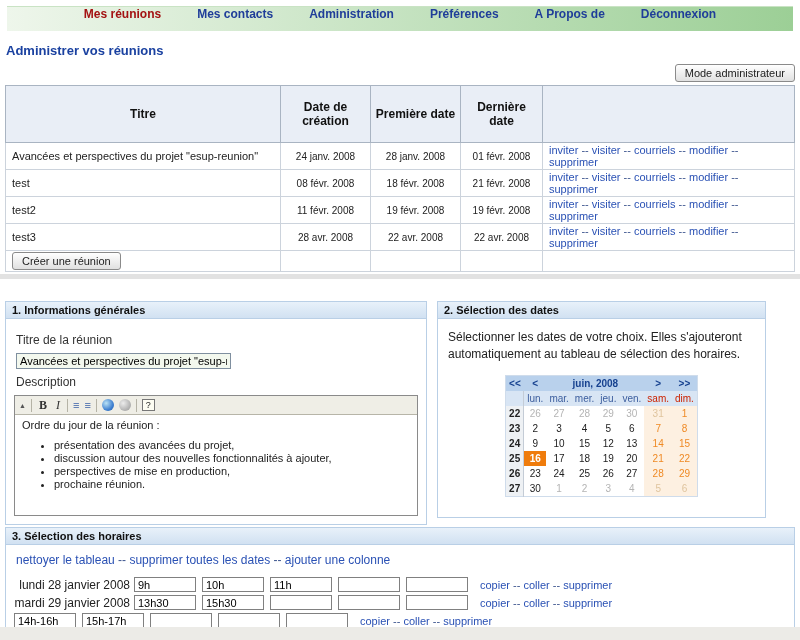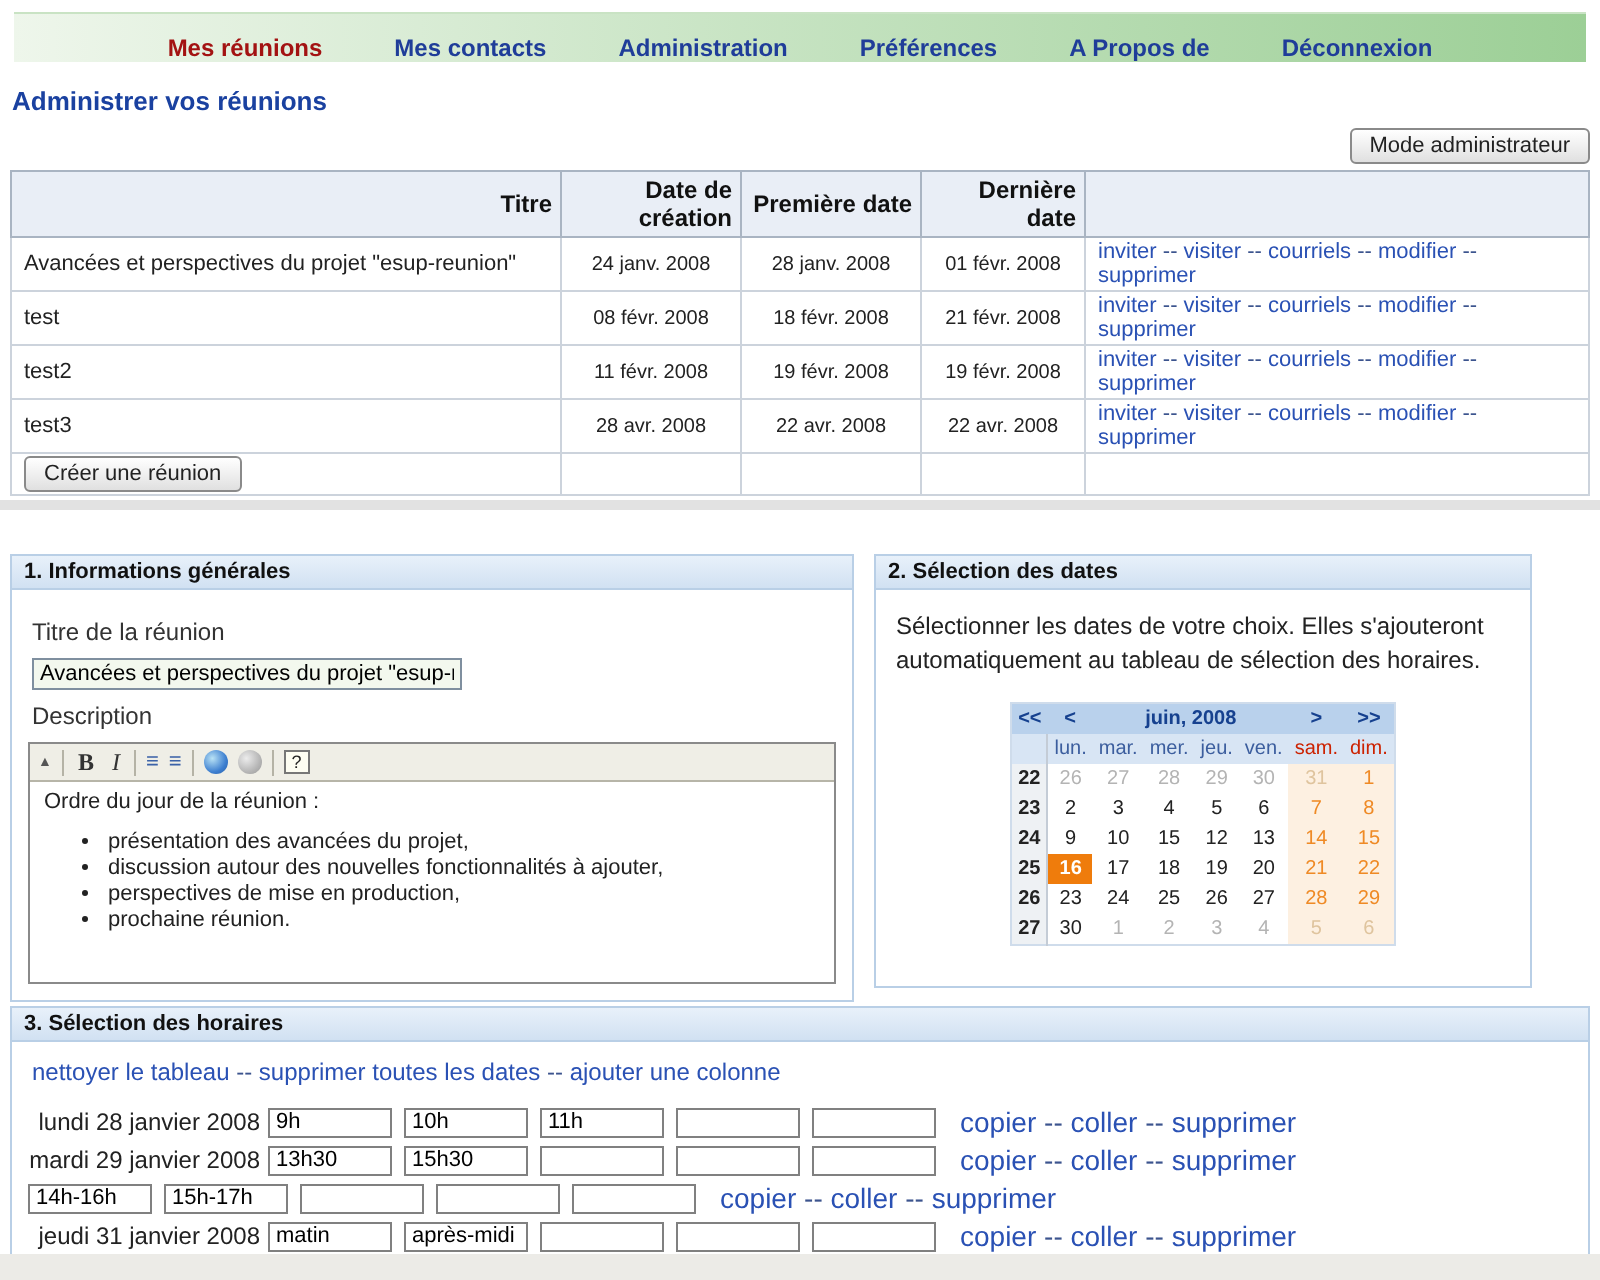--- a/index.html
+++ b/index.html
@@ -3,33 +3,33 @@
 <meta charset="utf-8">
 <style>
   * { box-sizing: border-box; }
   html,body { width:800px; height:640px; margin:0; padding:0; }
   body { background:#fff; font-family:"Liberation Sans",sans-serif; font-size:12px; color:#222;
          overflow:hidden; position:relative; }
 
   
   .topbar { margin:6px 7px 0; height:25px; border-top:1px solid #c9e3c4;
             background:linear-gradient(to right,#eef6eb,#9ccf96);
-            display:flex; align-items:flex-end; justify-content:center; gap:36px; }
+            display:flex; align-items:flex-start; justify-content:center; gap:36px; }
   .nav-item { font-weight:bold; font-size:12px; color:#1f3d99; cursor:pointer; white-space:nowrap; }
   .nav-item.active { color:#a31212; }
 
   .page-title { margin:12px 6px 0; color:#1a41a0; font-weight:bold; font-size:13px; }
 
   .admin-row { display:flex; justify-content:flex-end; margin:6px 5px 3px; }
   .btn { font-family:Liberation Sans, sans-serif; font-size:11px; color:#222; background:linear-gradient(#ffffff,#e0e0e0);
          border:1px solid #8a8a8a; border-radius:3px; padding:2px 9px; cursor:pointer; }
 
   
   table.meetings { width:790px; margin:0 5px; border-collapse:collapse; border:1px solid #8f9aa6; }
-  .meetings th { background:#e9eef6; border:1px solid #a9b4c2; padding:2px 4px; font-size:12px; color:#111;text-align:right; }
+  .meetings th { background:#e9eef6; border:1px solid #a9b4c2; padding:14px 4px; font-size:12px; color:#111; }
   .meetings td { border:1px solid #ccd3dc; padding:1px 6px; height:16px; font-size:11px; }
   .meetings td.dcell { text-align:center; font-size:10px; }
   .meetings td.acell { font-size:11px; }
   .createrow td { height:20px; }
   a.lnk { color:#2a51b4; text-decoration:none; cursor:pointer; }
   .lsep { color:#3c548e; }
 
   .gray-strip { height:5px; background:#e2e2e2; margin-top:2px; width:800px; }
 
   
@@ -78,21 +78,21 @@
   .cd.sel { background:#ef7c0c; color:#fff; font-weight:bold; }
 
   
   .full-panel { margin:2px 5px 0; border:1px solid #b9cfe6; background:#fff; }
   .hours-body { padding:6px 8px 8px; }
   .hours-links { margin:2px 0 10px 2px; font-size:12px; }
   .hrow { display:flex; align-items:center; margin-bottom:3px; }
   .hdate { width:120px; text-align:right; font-size:12px; color:#222; flex:none; padding-right:4px; }
   .hinput { width:62px; height:15px; font-family:inherit; font-size:11px; padding:0 3px;
             border:1px solid #808080; flex:none; margin-right:6px; background:#fff; }
-  .hactions { font-size:14px; margin-left:6px; white-space:nowrap; }
+  .hactions { font-size:11px; margin-left:6px; white-space:nowrap; }
   .bottom-strip { position:absolute; bottom:0; left:0; width:800px; height:13px; background:#ecebe7; }
 </style>
 </head>
 <body>
 
 <div class="topbar">
   <div id="nav-items" style="display:flex;gap:36px;">
       <span class="nav-item active">Mes réunions</span>
       <span class="nav-item">Mes contacts</span>
       <span class="nav-item">Administration</span>

